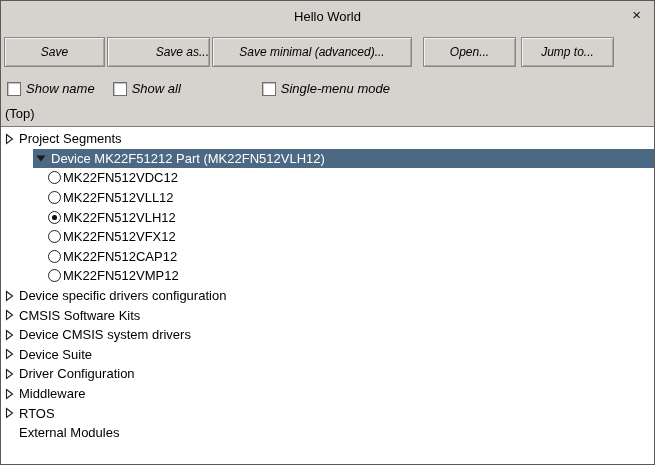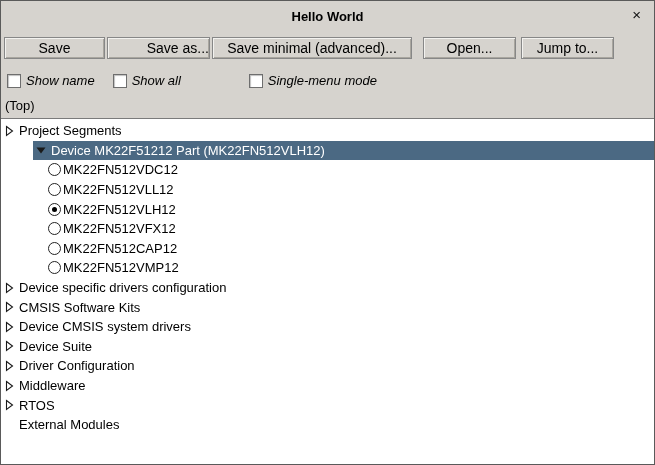--- a/index.html
+++ b/index.html
@@ -19,63 +19,64 @@
     flex-direction: column;
     overflow: hidden;
   }
   .titlebar {
     flex: 0 0 30px;
     position: relative;
     display: flex;
     align-items: center;
     justify-content: center;
   }
-  .title { font-weight: bold; }
+  .title { font-weight: normal; }
   .close {
     position: absolute;
     right: 13px;
     top: 6px;
     font-size: 15px;
     line-height: 15px;
     color: #111;
     cursor: default;
   }
   .toolbar {
     flex: 0 0 auto;
     display: flex;
     padding: 6px 3px 4px 3px;
     gap: 2px;
   }
   .btn {
-    height: 22px;
+    height: 30px;
     background: var(--win-bg, #d6d3ce);
     border: 1px solid #878787;
     box-shadow: inset 1px 1px 0 #f3f2ef, inset -1px -1px 0 #a9a69f;
     font-family: "Liberation Sans", sans-serif;
-    font-size: 14px;
+    font-size: 12px;
     color: #000;
+    font-style: italic;
   }
   .btn:nth-child(1) { width: 101px; }
   .btn:nth-child(2) { width: 103px; text-align: right; }
   .btn:nth-child(3) { width: 200px; }
   .btn:nth-child(4) { width: 93px; margin-left: 9px; }
   .btn:nth-child(5) { width: 93px; margin-left: 3px; }
   .checkrow {
     flex: 0 0 auto;
     display: flex;
     align-items: center;
     padding: 10px 6px 0 6px;
   }
   .check {
     display: flex;
     align-items: center;
     margin-right: 18px;
     font-style: italic;
   }
-  .check:nth-child(3) { margin-left: 2px; padding-left: 48px; }
+  .check:nth-child(3) { margin-left: 15px; padding-left: 48px; }
   .checkbox {
     width: 14px;
     height: 14px;
     background: #fff;
     border: 1px solid #6e6e6e;
     box-shadow: inset 1px 1px 1px rgba(0,0,0,0.25);
     margin-right: 5px;
     flex: 0 0 auto;
   }
   .top-label {

